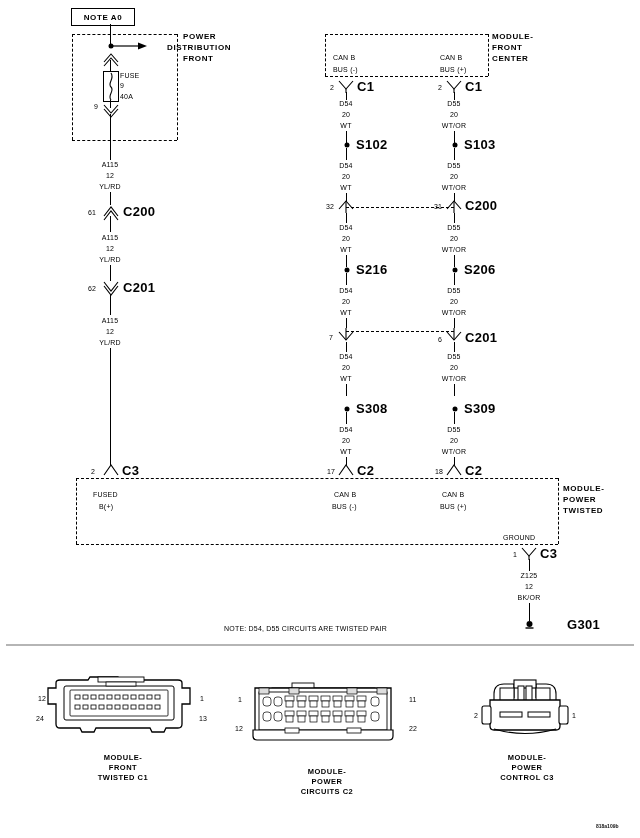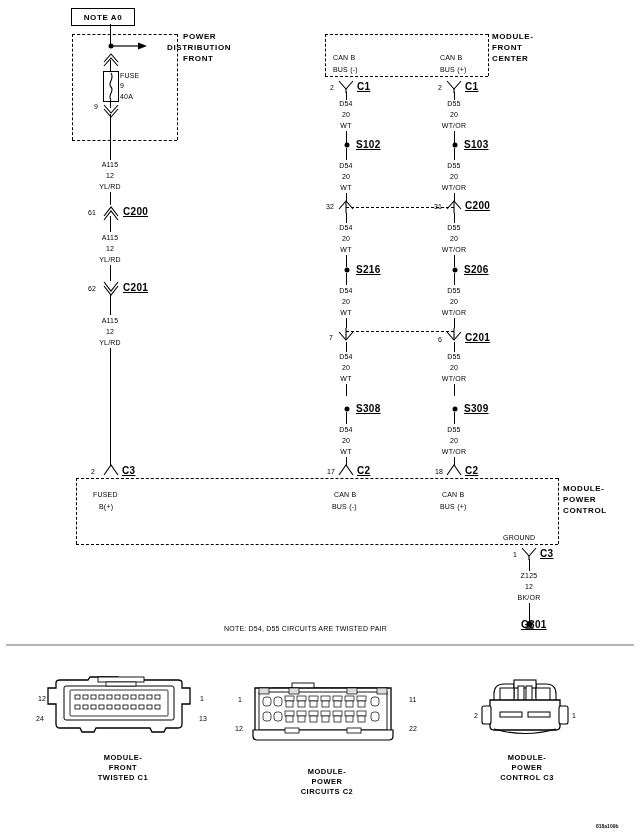--- a/index.html
+++ b/index.html
@@ -1,19 +1,19 @@
 <!DOCTYPE html>
 <html><head>
 <meta charset="utf-8">
 <style>
   html,body{margin:0;padding:0;background:#fff;}
   body{width:640px;height:838px;position:relative;overflow:hidden;
        font-family:"Liberation Sans",sans-serif;color:#000;}
   .t{position:absolute;font-size:7px;line-height:8px;white-space:nowrap;letter-spacing:.2px;}
-  .tb{position:absolute;font-size:10px;line-height:8px;white-space:nowrap;font-weight:bold;letter-spacing:.3px;text-decoration:underline;}
+  .tb{position:absolute;font-size:13px;line-height:8px;white-space:nowrap;font-weight:bold;letter-spacing:.3px;}
   .tbig{position:absolute;font-size:8px;line-height:10px;white-space:nowrap;font-weight:bold;letter-spacing:.6px;}
   .ctr{transform:translateX(-50%);text-align:center;}
   .vline{position:absolute;width:1px;background:#000;}
   .dashv{position:absolute;width:0;border-left:1px dashed #000;}
   .dashh{position:absolute;height:0;border-top:1px dashed #000;}
   .battbox{position:absolute;border:1.4px solid #000;background:#fff;
            font-size:8px;font-weight:bold;letter-spacing:.6px;
            display:flex;align-items:center;justify-content:center;}
   .dot{position:absolute;width:5px;height:5px;border-radius:50%;background:#000;
        transform:translate(-50%,-50%);}
@@ -243,39 +243,39 @@
 <div class="tb" style="left:465px;top:467px;">C2</div>
 <div class="t" style="left:442px;top:491px;">CAN B</div>
 <div class="t" style="left:440px;top:503px;">BUS (+)</div>
 
 <div class="dashh" style="left:76px;top:478px;width:482px;"></div>
 <div class="dashv" style="left:76px;top:478px;height:66px;"></div>
 <div class="dashv" style="left:558px;top:478px;height:66px;"></div>
 <div class="dashh" style="left:76px;top:544px;width:482px;"></div>
 <div class="tbig" style="left:563px;top:484px;">MODULE-</div>
 <div class="tbig" style="left:563px;top:495px;">POWER</div>
-<div class="tbig" style="left:563px;top:506px;">CONTROL</div>
+<div class="tbig" style="left:563px;top:506px;">TWISTED</div>
 
 <div class="t" style="left:503px;top:534px;">GROUND</div>
 <div class="t" style="left:513px;top:551px;">1</div>
 <svg style="left:521px;top:547px;width:16px;height:13px;">
   <polyline points="1,1 8,9 15,1" fill="none" stroke="#000" stroke-width="1.1"></polyline>
   <line x1="8" y1="9" x2="8" y2="13" stroke="#000" stroke-width="1.1"></line>
 </svg>
 <div class="tb" style="left:540px;top:550px;">C3</div>
 <div class="vline" style="left:529px;top:559px;height:12px;"></div>
 <div class="t ctr" style="left:529px;top:572px;">Z125</div>
 <div class="t ctr" style="left:529px;top:583px;">12</div>
 <div class="t ctr" style="left:529px;top:594px;">BK/OR</div>
 <div class="vline" style="left:529px;top:603px;height:18px;"></div>
 <svg style="left:523px;top:620px;width:13px;height:10px;">
   <circle cx="6.5" cy="4" r="3" fill="#000"></circle>
   <line x1="2.5" y1="8" x2="10.5" y2="8" stroke="#000" stroke-width="1.4"></line>
 </svg>
-<div class="tb" style="left:521px;top:621px;">G301</div>
+<div class="tb" style="left:567px;top:621px;">G301</div>
 
 <div class="t" style="left:224px;top:625px;font-size:7px;">NOTE:  D54, D55    CIRCUITS ARE TWISTED PAIR</div>
 <div class="sep" style="left:6px;top:644px;width:628px;"></div>
 
 <svg style="left:48px;top:676px;width:150px;height:64px;">
   <path d="M8,12 L8,7 Q8,4 12,4 L40,4 L42,1 L70,1 L72,4 L130,4 Q134,4 134,7 L134,12
            L142,12 L142,28 L134,28 L134,48 Q134,52 130,52 L118,52 L116,56 L104,56 L102,52
            L48,52 L46,56 L34,56 L32,52 L12,52 Q8,52 8,48 L8,28 L0,28 L0,12 Z" fill="#fff" stroke="#000" stroke-width="1.3"></path>
   <rect x="16" y="10" width="110" height="34" rx="2" fill="#fff" stroke="#000" stroke-width="1"></rect>
   <rect x="22" y="14" width="98" height="26" rx="1" fill="#fff" stroke="#000" stroke-width="0.8"></rect>

